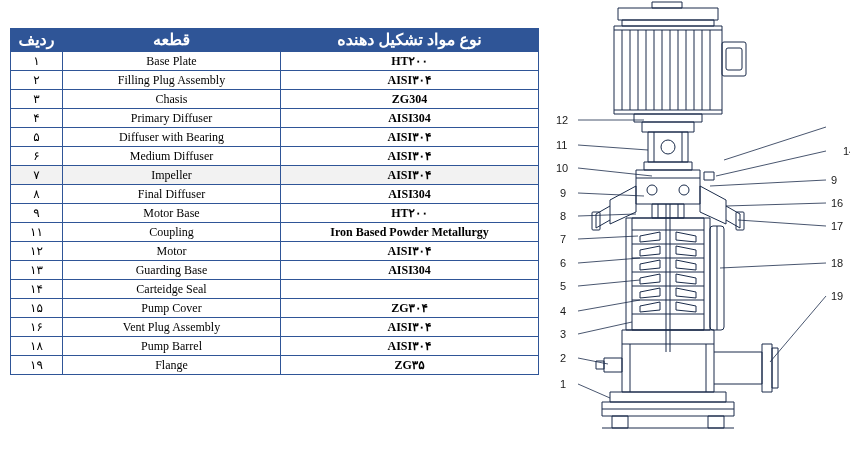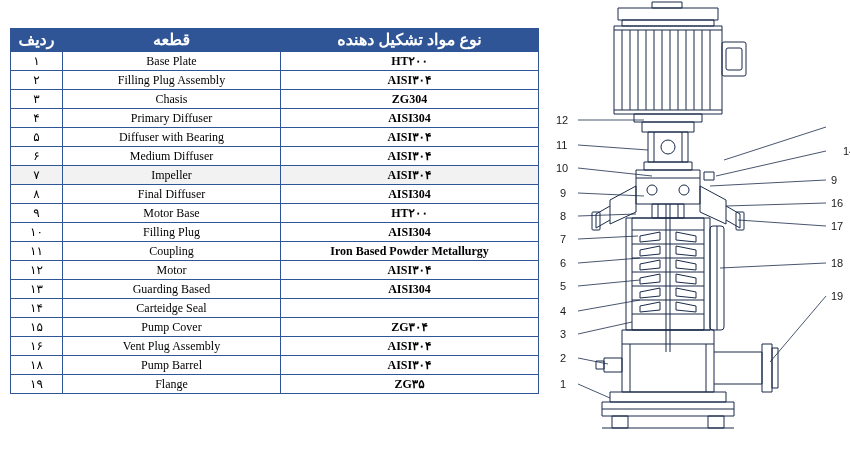--- a/index.html
+++ b/index.html
@@ -135,37 +135,32 @@
             <td class="rowno">٨</td>
             <td class="part">Final Diffuser</td>
             <td class="mat">AISI304</td>
           </tr>
           <tr>
             <td class="rowno">٩</td>
             <td class="part">Motor Base</td>
             <td class="mat">HT۲۰۰</td>
           </tr>
           <tr>
-            <td class="rowno">١٠</td>
-            <td class="part">Filling Plug</td>
-            <td class="mat">AISI304</td>
-          </tr>
-          <tr>
             <td class="rowno">١١</td>
             <td class="part">Coupling</td>
             <td class="mat">Iron Based Powder Metallurgy</td>
           </tr>
           <tr>
             <td class="rowno">١٢</td>
             <td class="part">Motor</td>
             <td class="mat">AISI۳۰۴</td>
           </tr>
           <tr>
             <td class="rowno">١٣</td>
-            <td class="part">Guarding Based</td>
+            <td class="part">Guarding Base</td>
             <td class="mat">AISI304</td>
           </tr>
           <tr>
             <td class="rowno">١۴</td>
             <td class="part">Carteidge Seal</td>
             <td class="mat"></td>
           </tr>
           <tr>
             <td class="rowno">١۵</td>
             <td class="part">Pump Cover</td>

